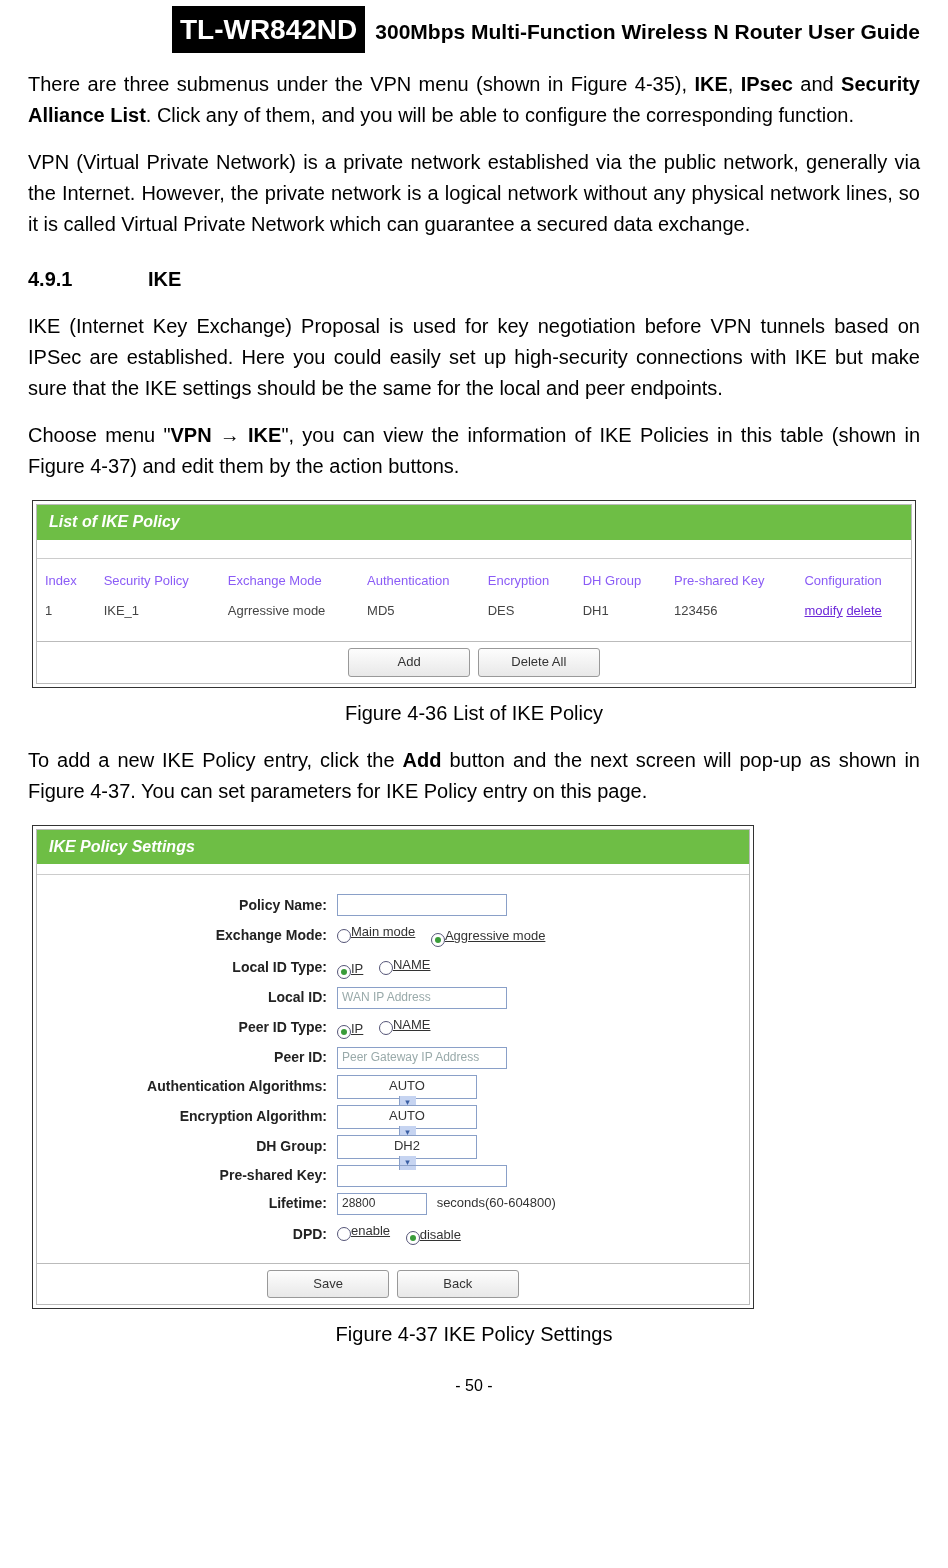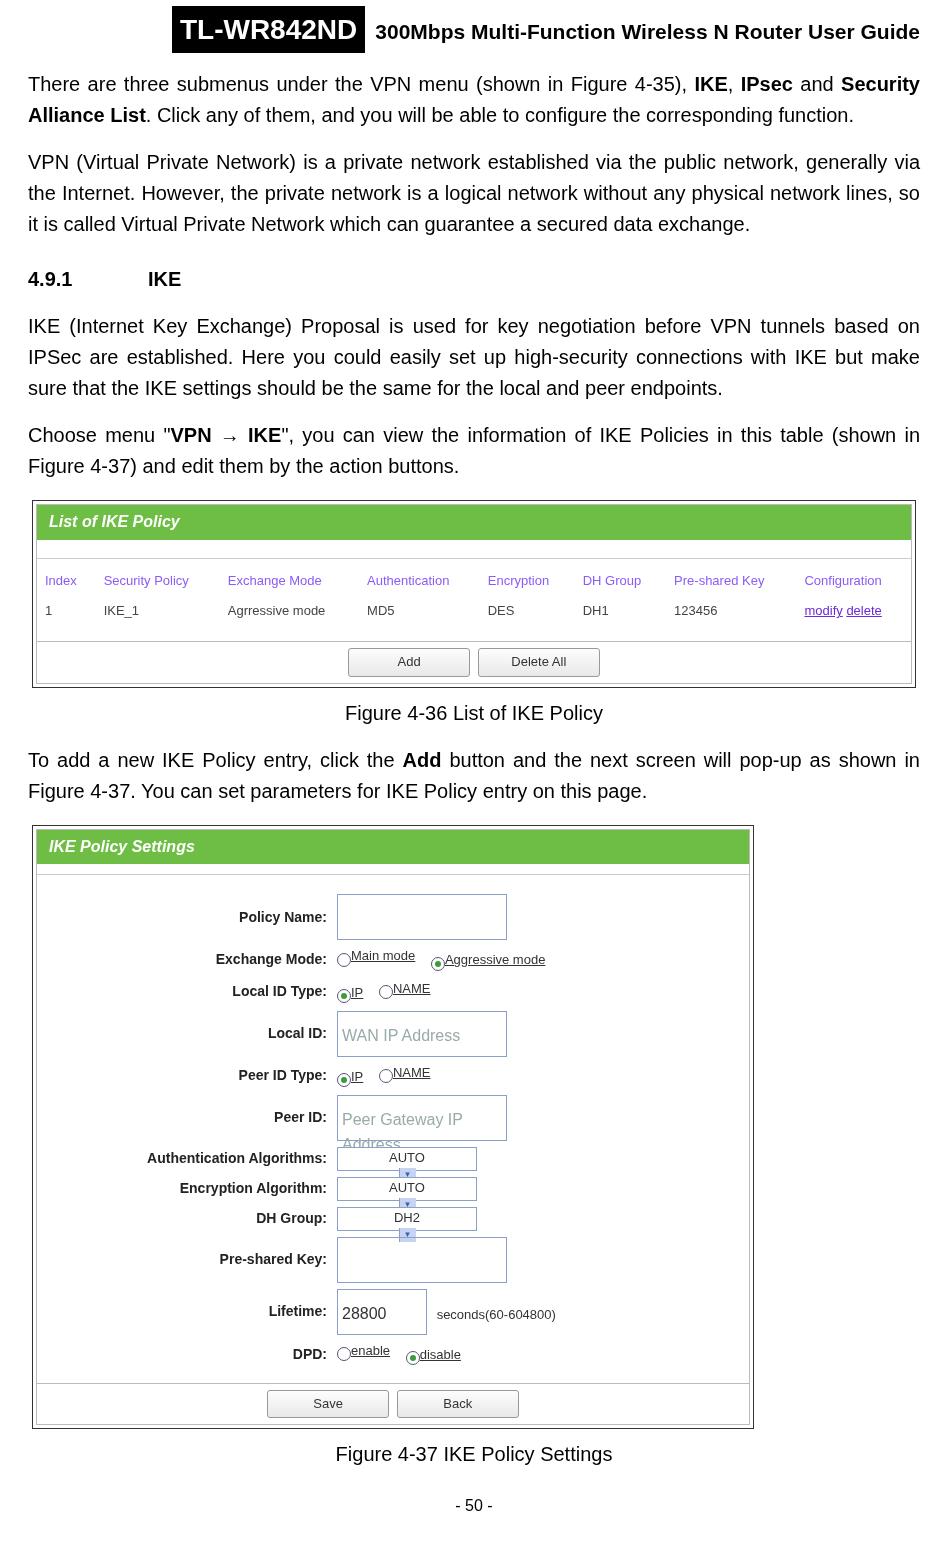--- a/index.html
+++ b/index.html
@@ -134,23 +134,23 @@
   }
   .form-ctl {
     flex: 1;
     font-size: 13px;
     color: #333;
   }
   .text-input {
     border: 1px solid #8aa0c8;
     height: 20px;
     width: 160px;
-    font-size: 16px;
+    font-size: 12px;
     color: #999;
-    padding: 12px 4px;
+    padding: 0 4px;
   }
   .text-input.short { width: 80px; }
   .sel {
     border: 1px solid #8aa0c8;
     height: 22px;
     width: 130px;
     font-size: 13px;
     color: #333;
     padding: 0 4px;
     background: #fff;

